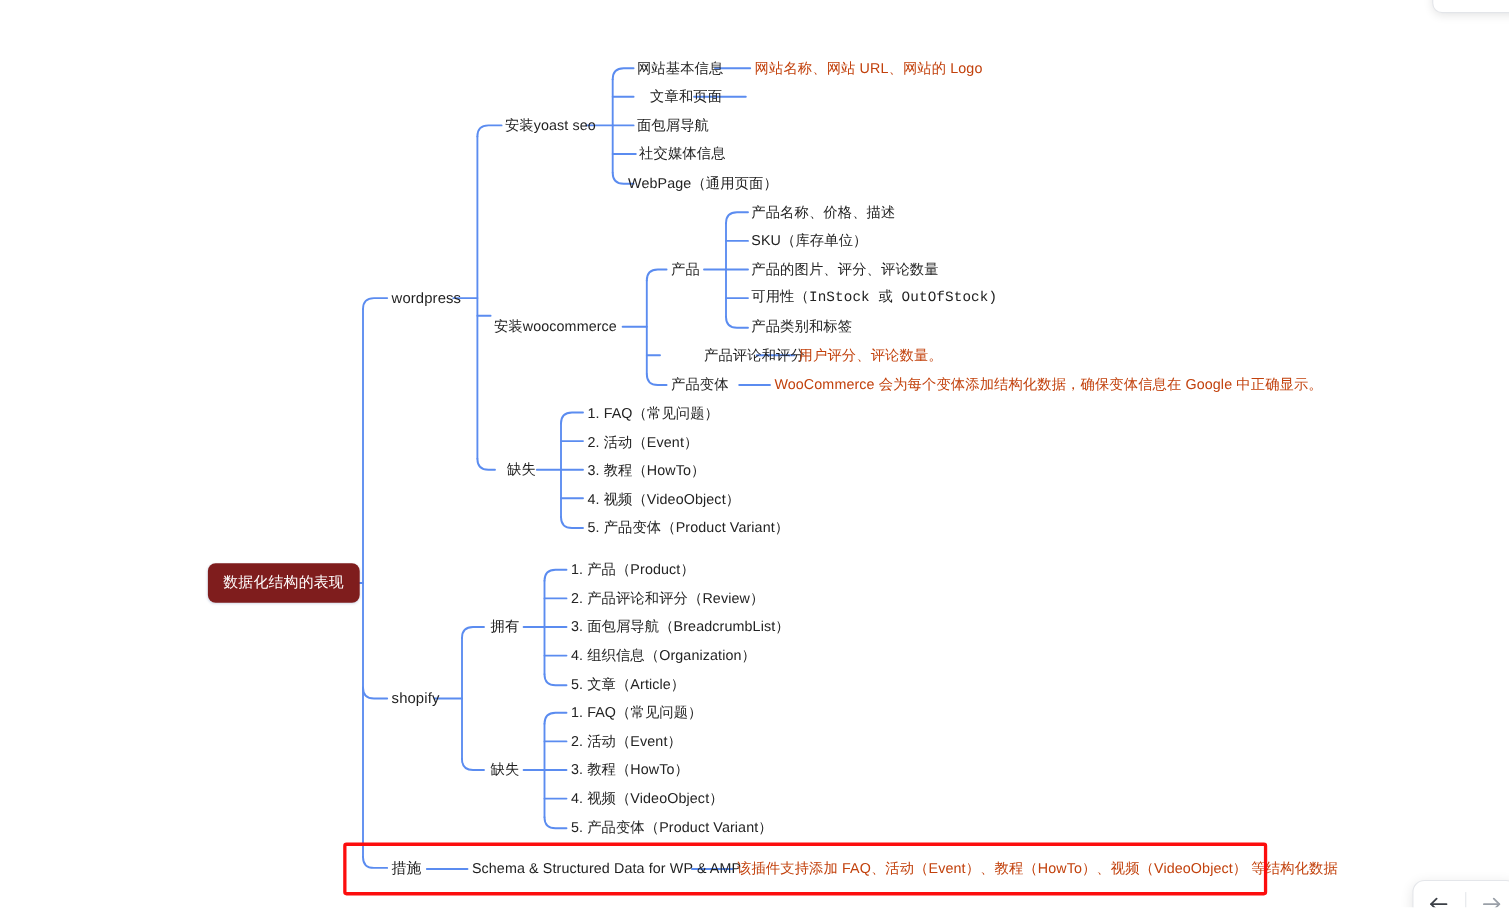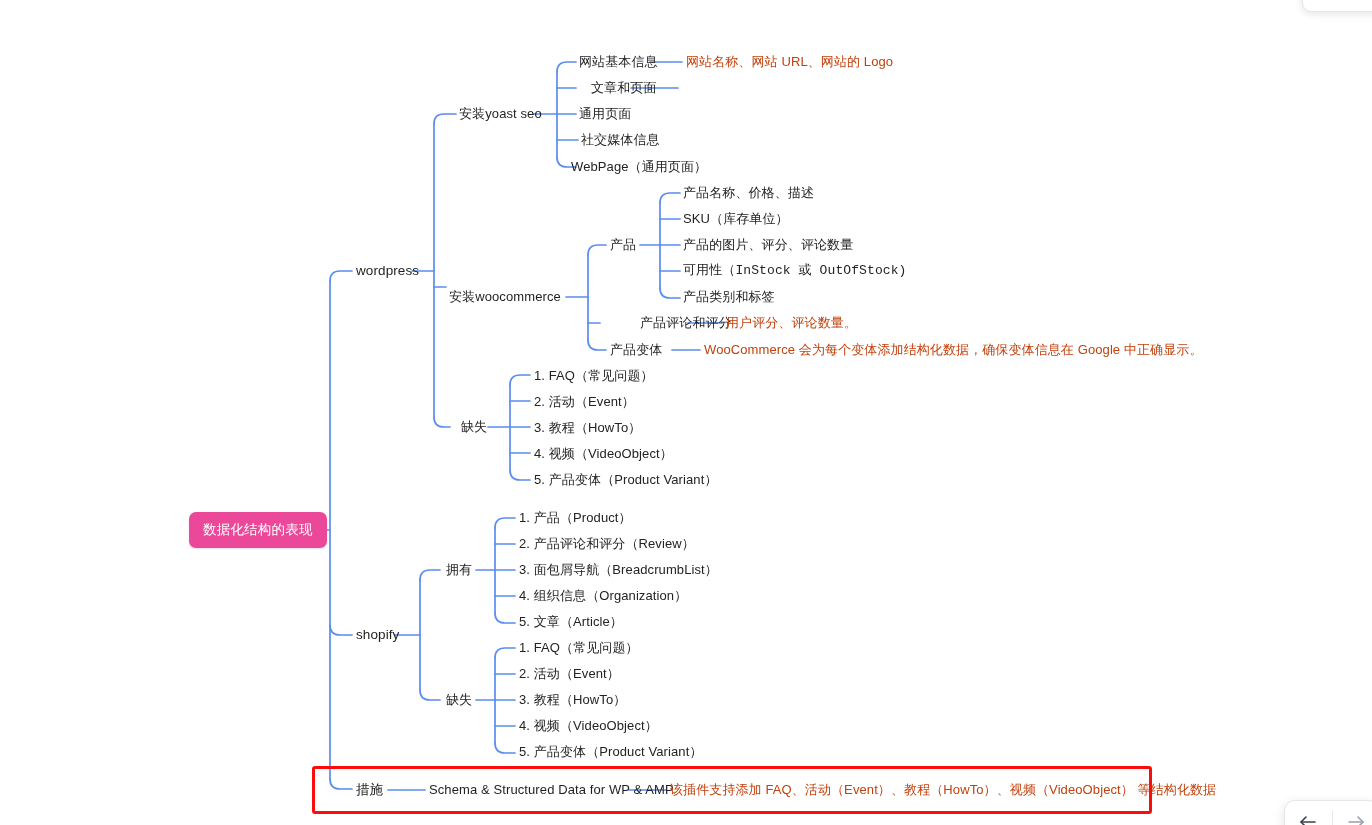--- a/index.html
+++ b/index.html
@@ -32,21 +32,21 @@
     color: #1f1f1f;
     white-space: nowrap;
     transform: translateY(-50%);
     letter-spacing: 0.1px;
   }
   .node.lvl1 { font-size: 13.5px; }
   .node.leaf { color: #232323; }
   .node.desc { color: #c2410c; }
   .root-node {
     position: absolute;
-    background: #ec4899;
+    background: #7f1d1d;
     color: #ffffff;
     font-size: 13.5px;
     line-height: 18px;
     border-radius: 7px;
     padding: 9px 14px;
     white-space: nowrap;
     transform: translateY(-50%);
     box-shadow: 0 1px 2px rgba(30,60,130,0.16);
     letter-spacing: 0.2px;
   }
@@ -180,21 +180,21 @@
 
   <div class="node" style="left:459px; top:114px;">安装yoast seo</div>
   <div class="node" style="left:449px; top:297px;">安装woocommerce</div>
   <div class="node" style="left:461px; top:427px;">缺失</div>
 
   <div class="node leaf" style="left:579px; top:62px;">网站基本信息</div>
   <div class="node desc" style="left:686px; top:62px;">网站名称、网站 URL、网站的 Logo</div>
 
   <div class="node leaf" style="left:579px; top:88px;margin-left:12px;">文章和页面</div>
 
-  <div class="node leaf" style="left:579px; top:114px;">通用页面</div>
+  <div class="node leaf" style="left:579px; top:114px;">面包屑导航</div>
   <div class="node leaf" style="left:581px; top:140px;">社交媒体信息</div>
   <div class="node leaf" style="left:571px; top:167px;">WebPage（通用页面）</div>
 
   <div class="node" style="left:610px; top:245px;">产品</div>
 
   <div class="node leaf" style="left:683px; top:193px;">产品名称、价格、描述</div>
   <div class="node leaf" style="left:683px; top:219px;">SKU（库存单位）</div>
   <div class="node leaf" style="left:683px; top:245px;">产品的图片、评分、评论数量</div>
   <div class="node leaf" style="left:683px; top:271px;font-family:Liberation Mono, monospace;">可用性（InStock 或 OutOfStock)</div>
   <div class="node leaf" style="left:683px; top:297px;">产品类别和标签</div>

